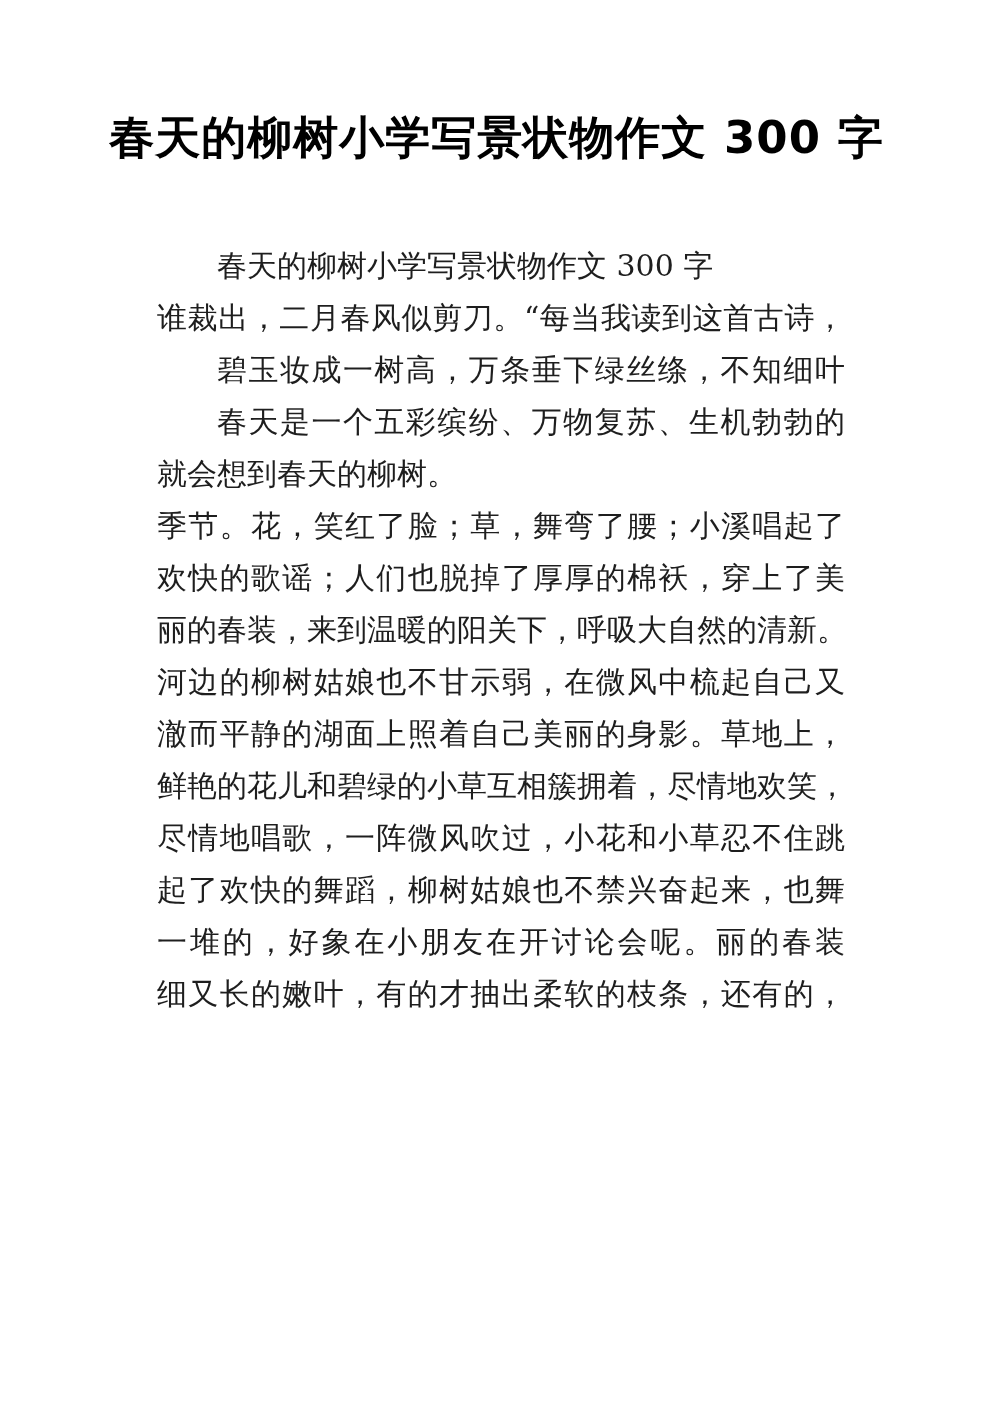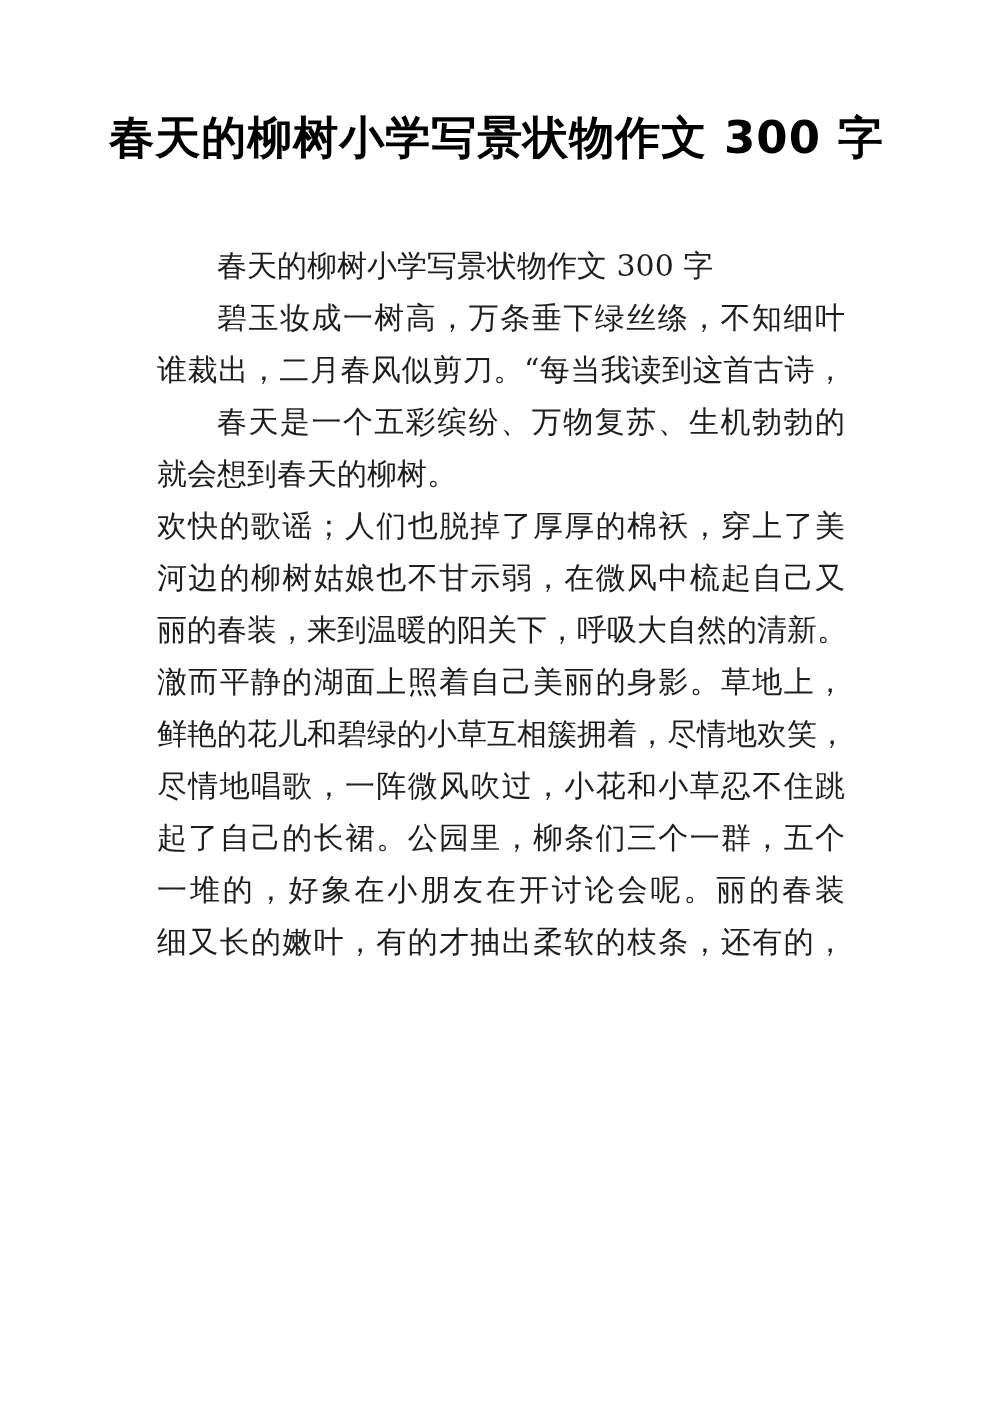--- a/index.html
+++ b/index.html
@@ -57,28 +57,29 @@
 </style>
 </head>
 <body>
 
 <div class="doc-page">
 
   <h1 class="doc-title">春天的柳树小学写景状物作文 300 字</h1>
 
   <div class="doc-body">
     <div class="doc-line indent no-fill">春天的柳树小学写景状物作文 300 字</div>
+    <div class="doc-line">谁裁出，二月春风似剪刀。“每当我读到这首古诗，</div>
     <div class="doc-line indent">碧玉妆成一树高，万条垂下绿丝绦，不知细叶</div>
-    <div class="doc-line">谁裁出，二月春风似剪刀。“每当我读到这首古诗，</div>
     <div class="doc-line indent">春天是一个五彩缤纷、万物复苏、生机勃勃的</div>
     <div class="doc-line no-fill">就会想到春天的柳树。</div>
+    <div class="doc-line">季节。花，笑红了脸；草，舞弯了腰；小溪唱起了</div>
     <div class="doc-line">欢快的歌谣；人们也脱掉了厚厚的棉袄，穿上了美</div>
+    <div class="doc-line">丽的春装，来到温暖的阳关下，呼吸大自然的清新。</div>
     <div class="doc-line">河边的柳树姑娘也不甘示弱，在微风中梳起自己又</div>
-    <div class="doc-line">丽的春装，来到温暖的阳关下，呼吸大自然的清新。</div>
     <div class="doc-line">澈而平静的湖面上照着自己美丽的身影。草地上，</div>
     <div class="doc-line">鲜艳的花儿和碧绿的小草互相簇拥着，尽情地欢笑，</div>
     <div class="doc-line">尽情地唱歌，一阵微风吹过，小花和小草忍不住跳</div>
-    <div class="doc-line">起了自己的长裙。公园里，柳条们三个一群，五个</div>
+    <div class="doc-line">起了欢快的舞蹈，柳树姑娘也不禁兴奋起来，也舞</div>
     <div class="doc-line">一堆的，好象在小朋友在开讨论会呢。丽的春装</div>
     <div class="doc-line">细又长的嫩叶，有的才抽出柔软的枝条，还有的，</div>
   </div>
 
 </div>
 
 </body></html>

